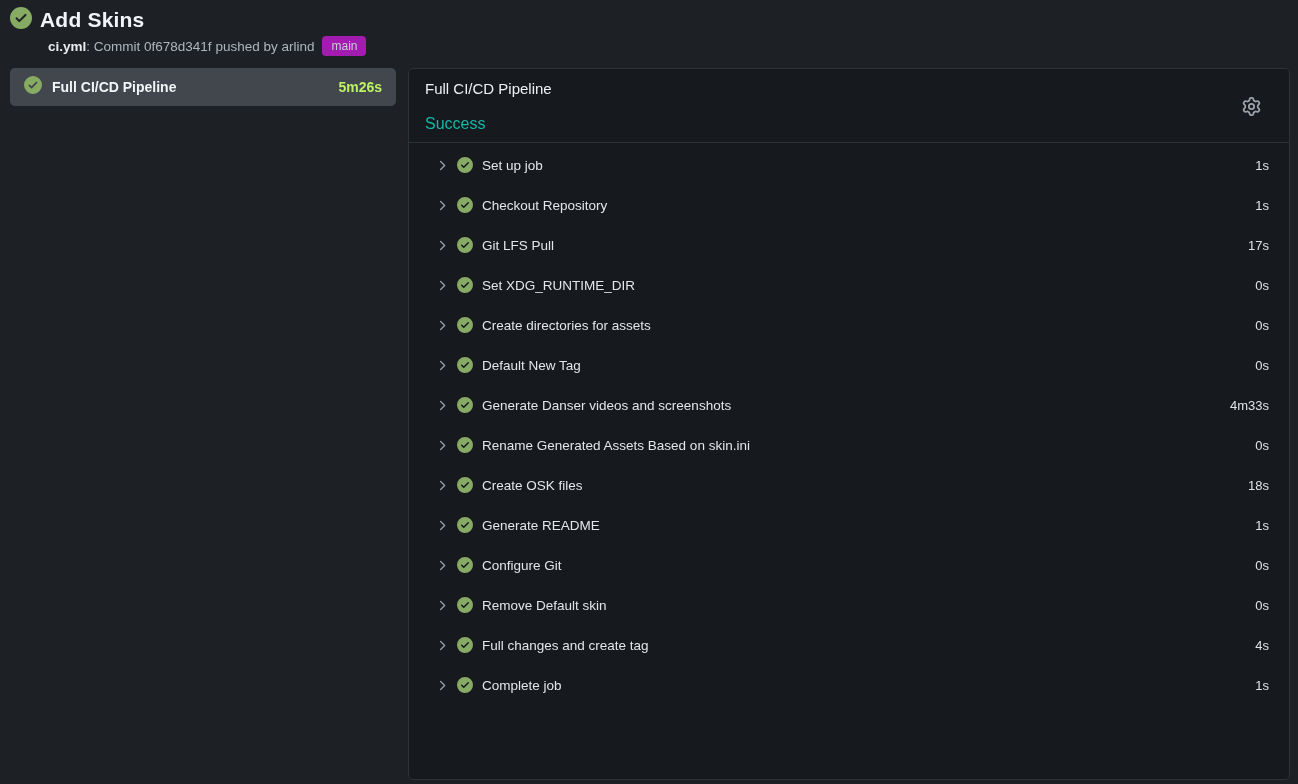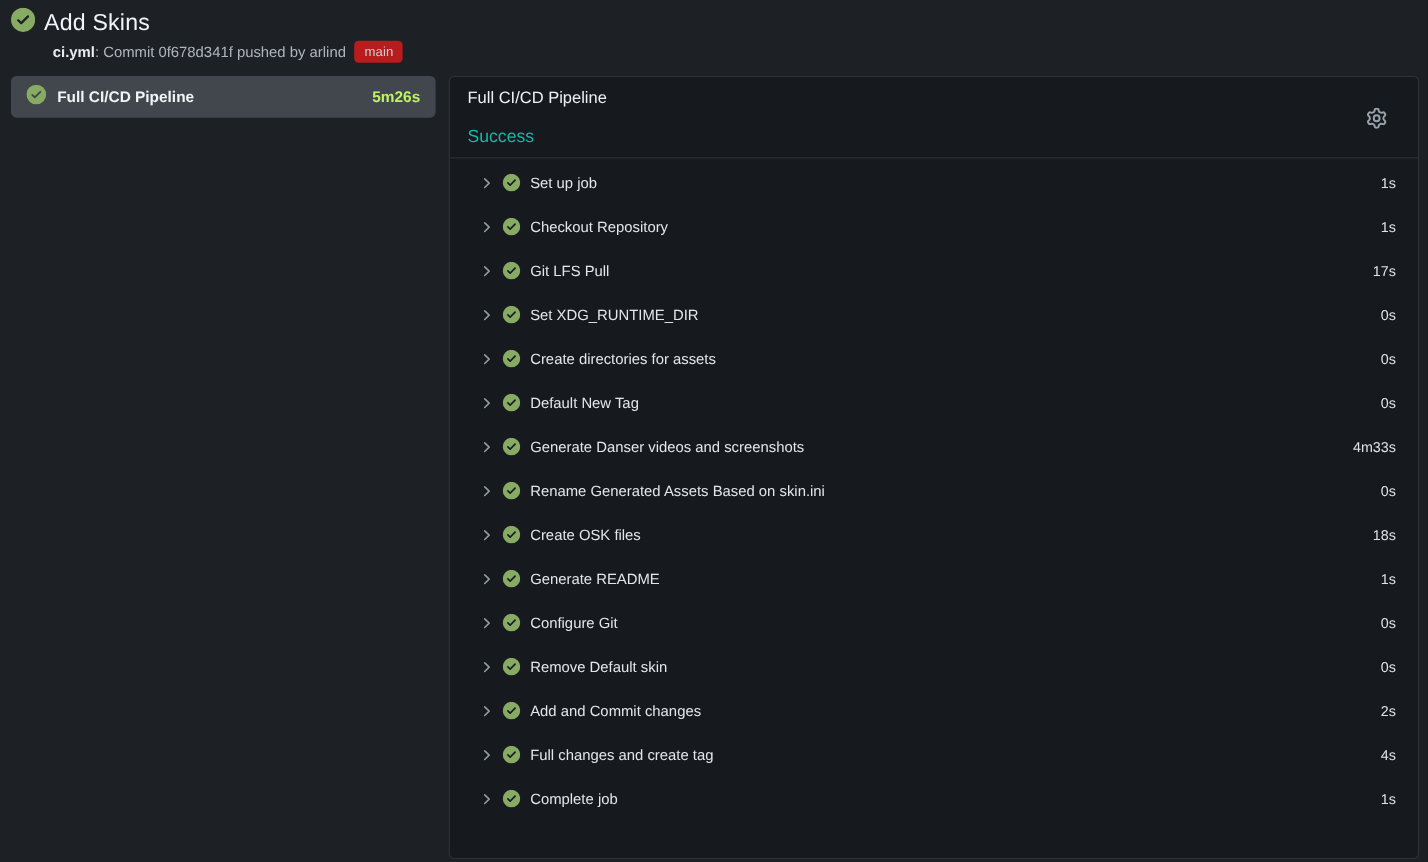--- a/index.html
+++ b/index.html
@@ -7,30 +7,30 @@
   body {
     background: #1d2126;
     color: #e2e6ea;
     font-family: "Liberation Sans", "DejaVu Sans", sans-serif;
     overflow: hidden;
   }
 
   
   .run-header { padding: 7px 10px 0 10px; }
   .run-title-row { display: flex; align-items: center; gap: 8px; }
-  .run-title { font-size: 21px; font-weight: 400; color: #f2f5f7; letter-spacing: .2px; }
+  .run-title { font-size: 21px; font-weight: 700; color: #f2f5f7; letter-spacing: .2px; }
   .run-subtitle {
     margin-left: 38px; margin-top: 3px;
     display: flex; align-items: center; gap: 8px;
     font-size: 13.5px; color: #aeb6bd;
   }
   .run-subtitle .wf-file { font-weight: 700; color: #e9edf0; }
   .run-subtitle .plain { color: #aeb6bd; }
   .branch-badge {
-    background: #b91c1c; color: #c8ced4;
+    background: #a21caf; color: #c8ced4;
     font-size: 12px; line-height: 1;
     padding: 4px 9px; border-radius: 4px;
     cursor: pointer;
   }
 
   
   .content { display: flex; align-items: flex-start; margin-top: 12px; border-radius: 17px; }
 
   
   .sidebar { width: 386px; margin-left: 10px; flex: none; }
@@ -304,34 +304,20 @@
     </span>
     <span class="check">
       <svg width="16" height="16" viewBox="0 0 16 16">
               <path fill="#87ab63" d="M8 16A8 8 0 1 1 8 0a8 8 0 0 1 0 16Zm3.78-9.72a.751.751 0 0 0-.018-1.042.751.751 0 0 0-1.042-.018L6.75 9.19 5.28 7.72a.751.751 0 0 0-1.042.018.751.751 0 0 0-.018 1.042l2 2a.75.75 0 0 0 1.06 0Z"></path>
             </svg>
     </span>
     <span class="step-name">Remove Default skin</span>
     <span class="step-duration">0s</span>
   </div>
 
-  <div class="step-row">
-    <span class="chev">
-      <svg width="13" height="13" viewBox="0 0 16 16">
-              <path d="M5.7 3.2l5 4.8-5 4.8" fill="none" stroke="#959da5" stroke-width="1.7" stroke-linecap="round" stroke-linejoin="round"></path>
-            </svg>
-    </span>
-    <span class="check">
-      <svg width="16" height="16" viewBox="0 0 16 16">
-              <path fill="#87ab63" d="M8 16A8 8 0 1 1 8 0a8 8 0 0 1 0 16Zm3.78-9.72a.751.751 0 0 0-.018-1.042.751.751 0 0 0-1.042-.018L6.75 9.19 5.28 7.72a.751.751 0 0 0-1.042.018.751.751 0 0 0-.018 1.042l2 2a.75.75 0 0 0 1.06 0Z"></path>
-            </svg>
-    </span>
-    <span class="step-name">Add and Commit changes</span>
-    <span class="step-duration">2s</span>
-  </div>
 
   <div class="step-row">
     <span class="chev">
       <svg width="13" height="13" viewBox="0 0 16 16">
               <path d="M5.7 3.2l5 4.8-5 4.8" fill="none" stroke="#959da5" stroke-width="1.7" stroke-linecap="round" stroke-linejoin="round"></path>
             </svg>
     </span>
     <span class="check">
       <svg width="16" height="16" viewBox="0 0 16 16">
               <path fill="#87ab63" d="M8 16A8 8 0 1 1 8 0a8 8 0 0 1 0 16Zm3.78-9.72a.751.751 0 0 0-.018-1.042.751.751 0 0 0-1.042-.018L6.75 9.19 5.28 7.72a.751.751 0 0 0-1.042.018.751.751 0 0 0-.018 1.042l2 2a.75.75 0 0 0 1.06 0Z"></path>

